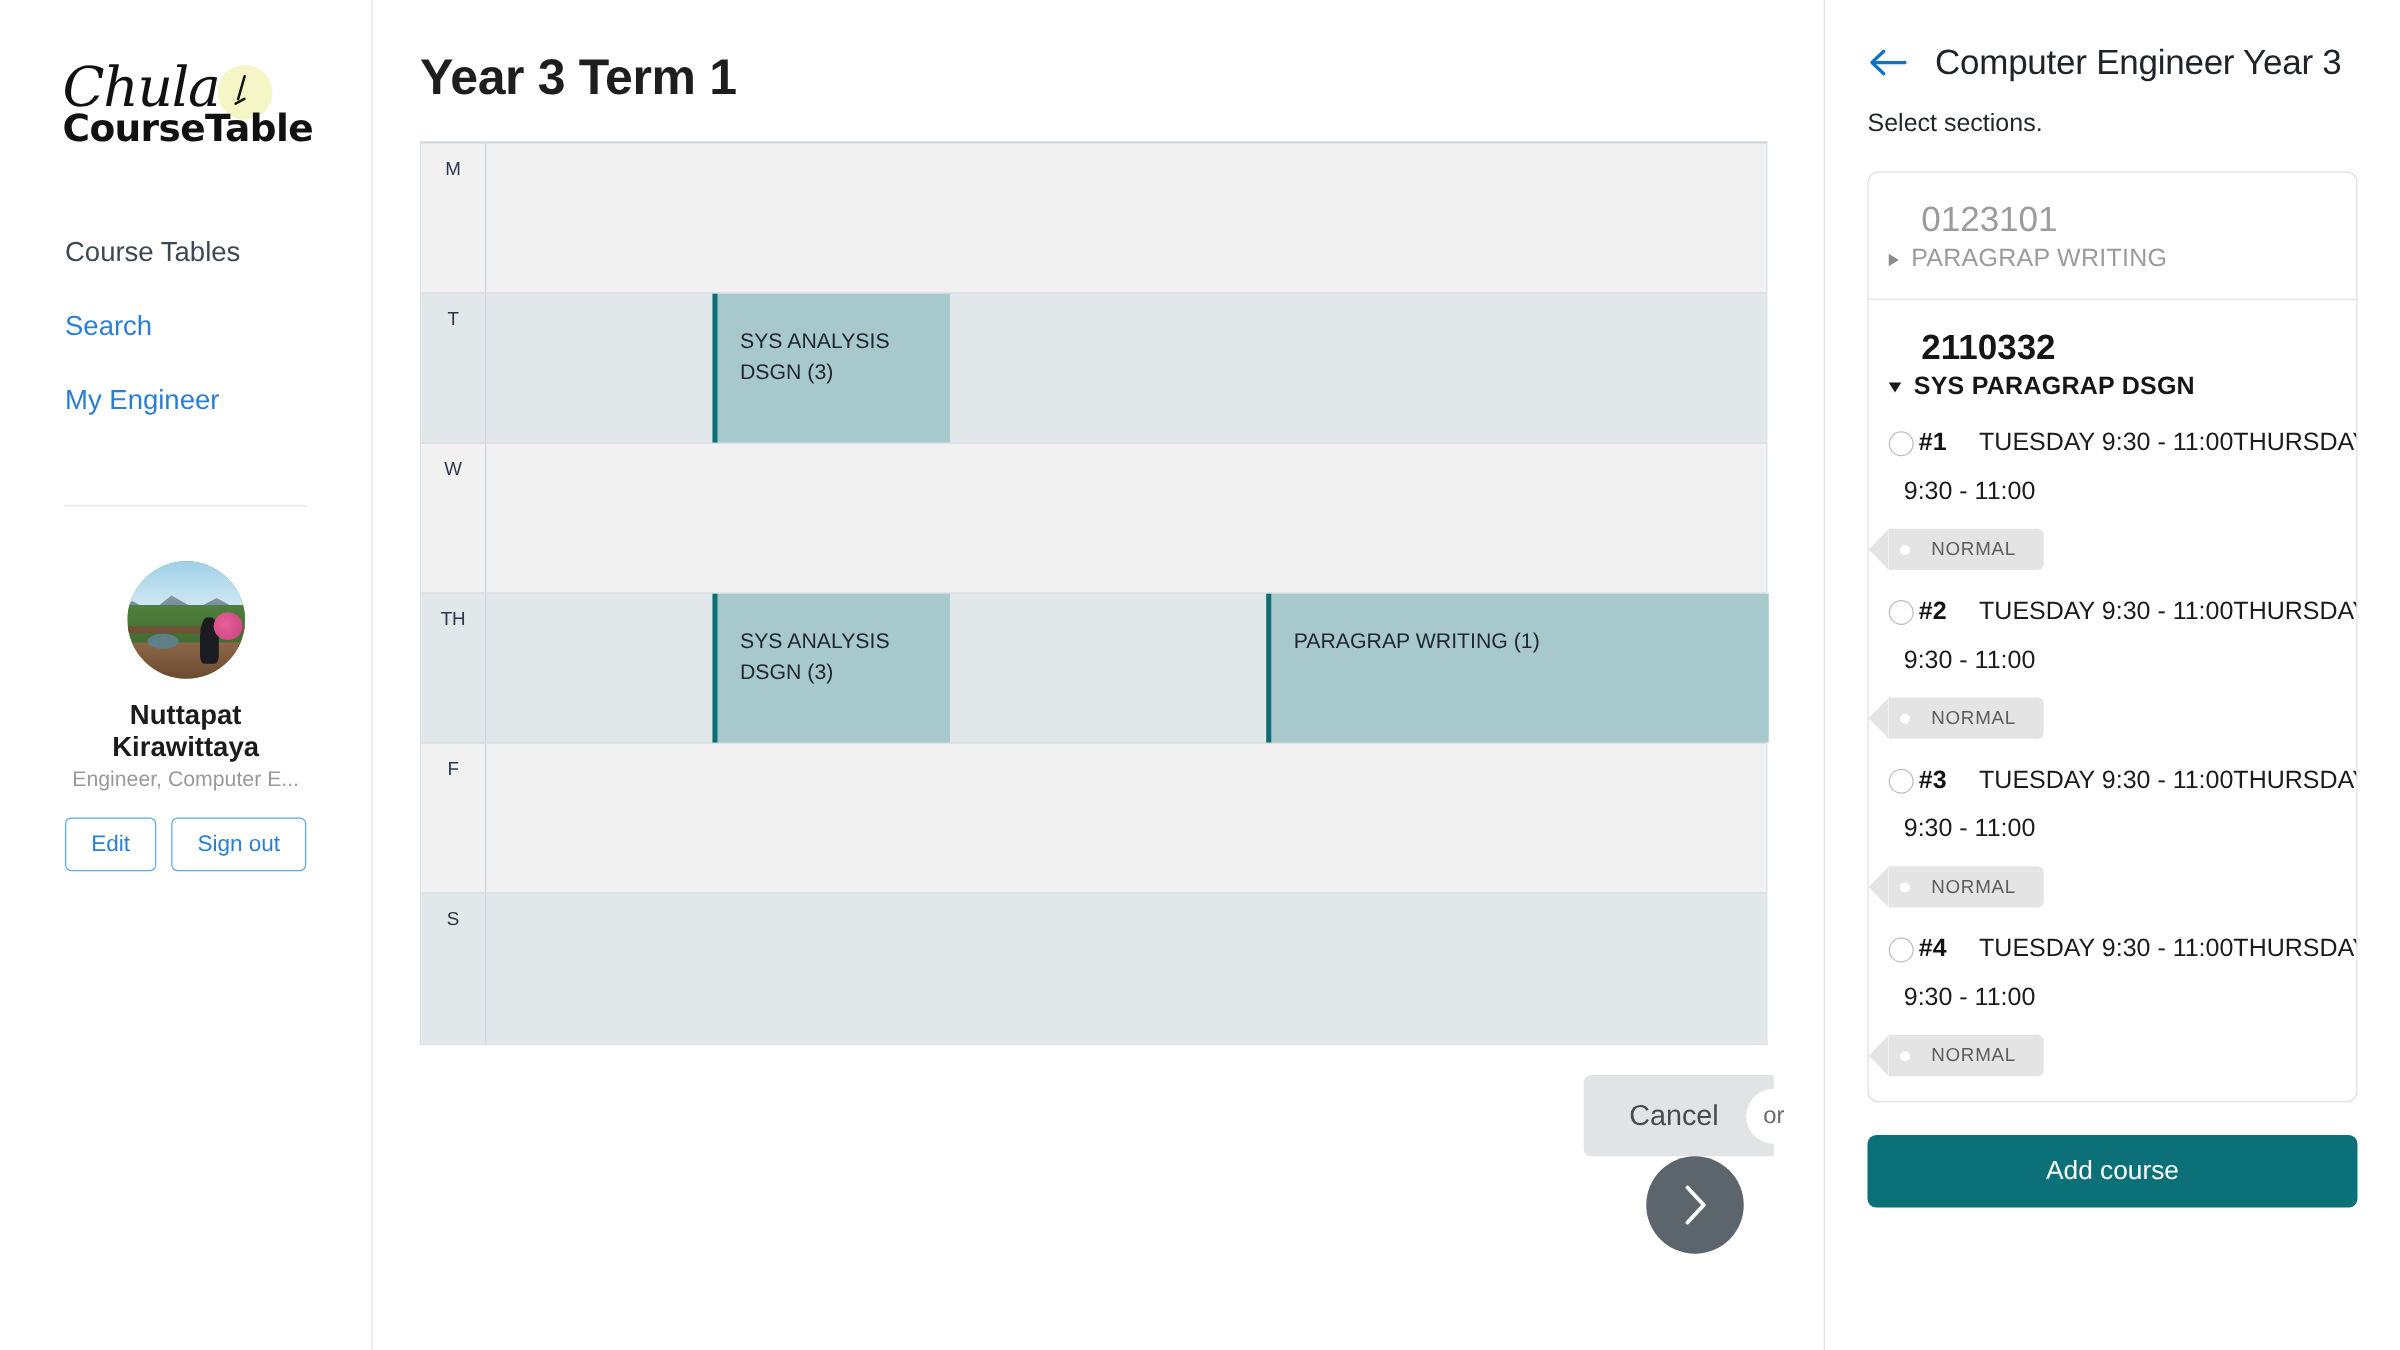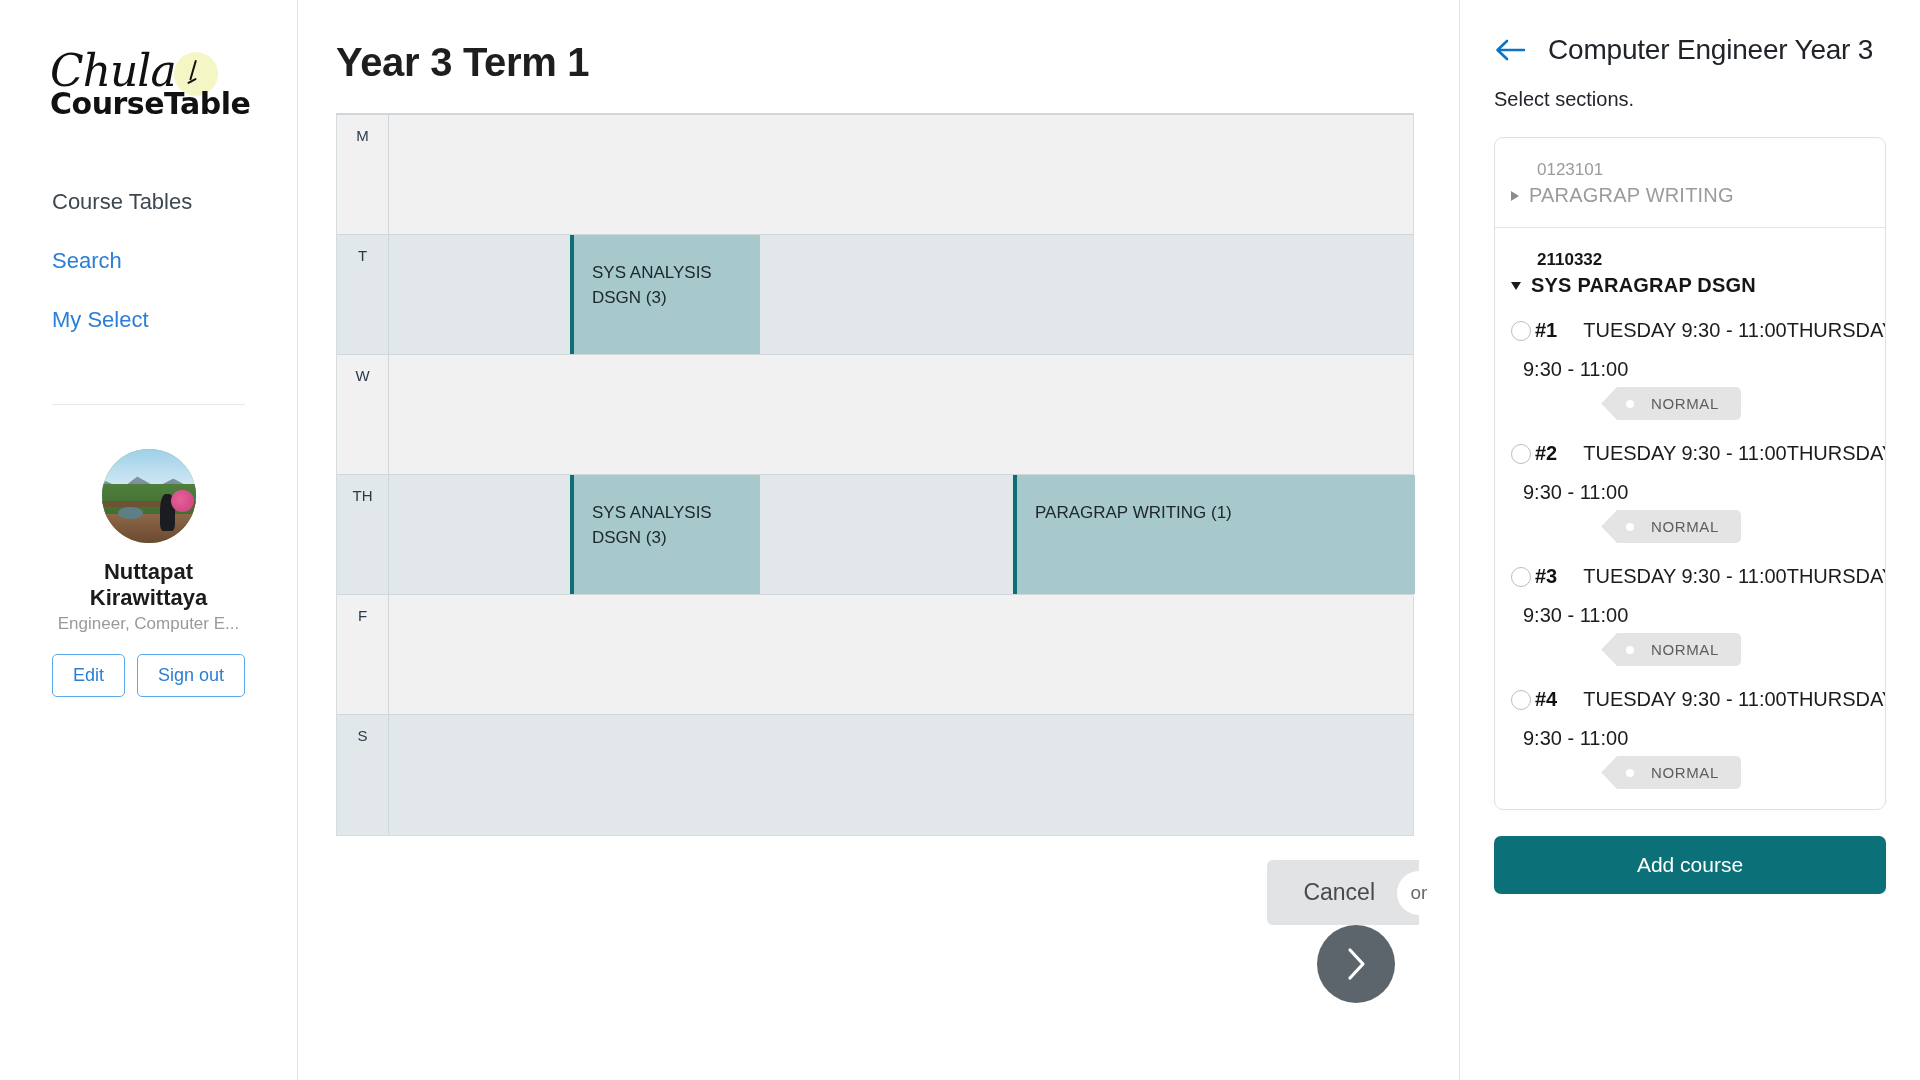--- a/index.html
+++ b/index.html
@@ -243,21 +243,21 @@
   .rp-sub { margin-top: 22px; font-size: 20px; color: #22262c; }
 
   .sections-card {
     margin-top: 26px;
     border: 1px solid #e0e0e0;
     border-radius: 9px;
     overflow: hidden;
   }
   .course-group { padding: 22px 24px 20px 16px; }
   .course-group + .course-group { border-top: 1px solid #e5e5e5; }
-  .cg-code { font-size: 17px; margin-left: 26px; margin-bottom: 4px; }
+  .cg-code { font-size: 28px; margin-left: 26px; margin-bottom: 4px; }
   .cg-name-row { display: flex; align-items: center; gap: 10px; }
   .cg-name { font-size: 20px; letter-spacing: 0.2px; }
   .cg-collapsed .cg-code, .cg-collapsed .cg-name { color: #9b9b9b; font-weight: normal; }
   .cg-expanded .cg-code, .cg-expanded .cg-name { color: #161616; font-weight: bold; }
   .caret { width: 0; height: 0; cursor: pointer; }
   .caret.right { border-left: 8px solid #8b8b8b; border-top: 5.5px solid transparent; border-bottom: 5.5px solid transparent; }
   .caret.down  { border-top: 8px solid #1a1a1a; border-left: 5.5px solid transparent; border-right: 5.5px solid transparent; }
 
   .section-row { margin-top: 22px; }
   .sec-line1 { display: flex; align-items: center; }
@@ -266,21 +266,21 @@
     border: 1.6px solid #bdbdbd;
     border-radius: 50%;
     background: #fff;
     margin-right: 4px;
     cursor: pointer;
     flex-shrink: 0;
   }
   .sec-num { font-size: 20px; font-weight: bold; color: #121212; margin-right: 26px; }
   .sec-when { font-size: 20px; color: #1c1c1c; white-space: nowrap; }
   .sec-line2 { font-size: 20px; color: #1c1c1c; margin: 16px 0 0 12px; }
-  .badge-row { display: flex; justify-content: center; margin-top: 6px; padding-right: 14px; }
+  .badge-row { display: flex; justify-content: flex-start; margin-top: 18px; padding-right: 14px; }
   .badge {
     position: relative;
     background: #e4e4e4;
     color: #5d5d5d;
     font-size: 15px;
     letter-spacing: 0.6px;
     padding: 8px 22px 8px 34px;
     border-radius: 0 5px 5px 0;
   }
   .badge:before {
@@ -323,21 +323,21 @@
         <div class="hand"></div>
           <div class="hand2"></div>
       </div>
       <div class="logo-chula">Chula</div>
       <div class="logo-course">CourseTable</div>
     </div>
 
     <nav class="nav">
       <div class="nav-item current">Course Tables</div>
       <div class="nav-item link">Search</div>
-      <div class="nav-item link">My Select</div>
+      <div class="nav-item link">My Engineer</div>
     </nav>
 
     <div class="divider"></div>
 
     <div class="profile">
       <div class="avatar">
         <div class="sky"></div>
           <div class="mtn"></div>
           <div class="forest"></div>
         <div class="deck"></div>

